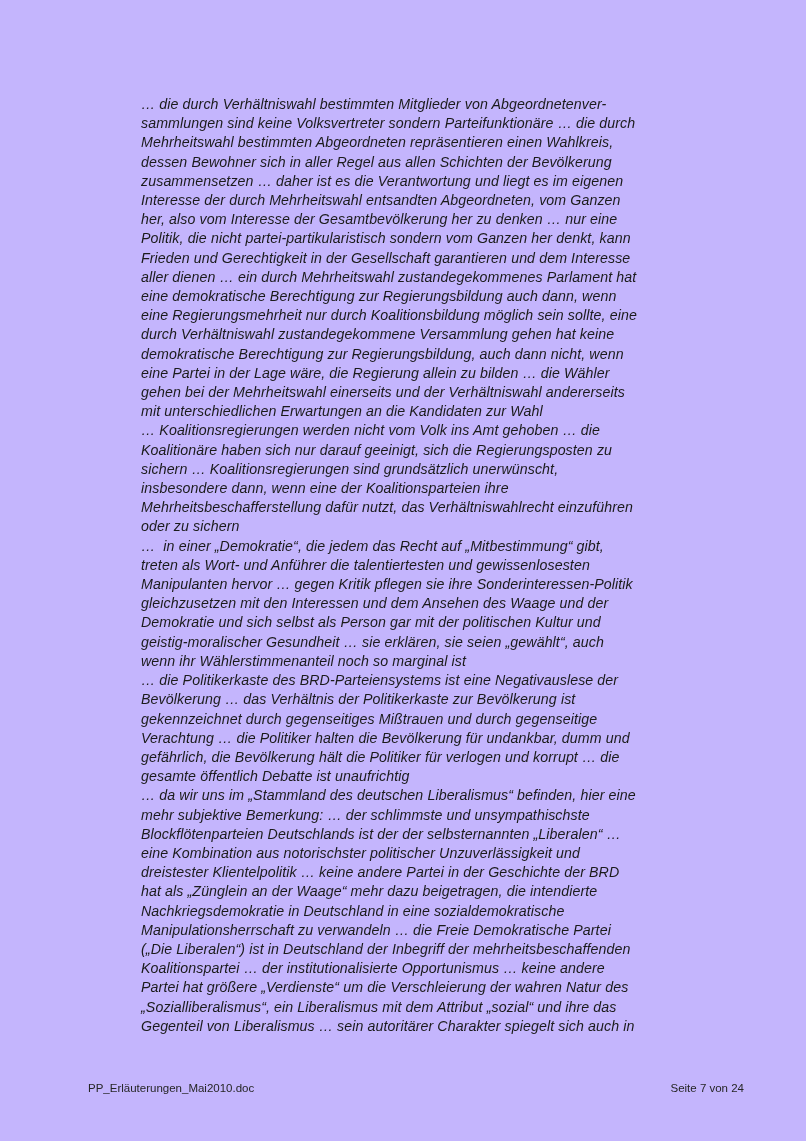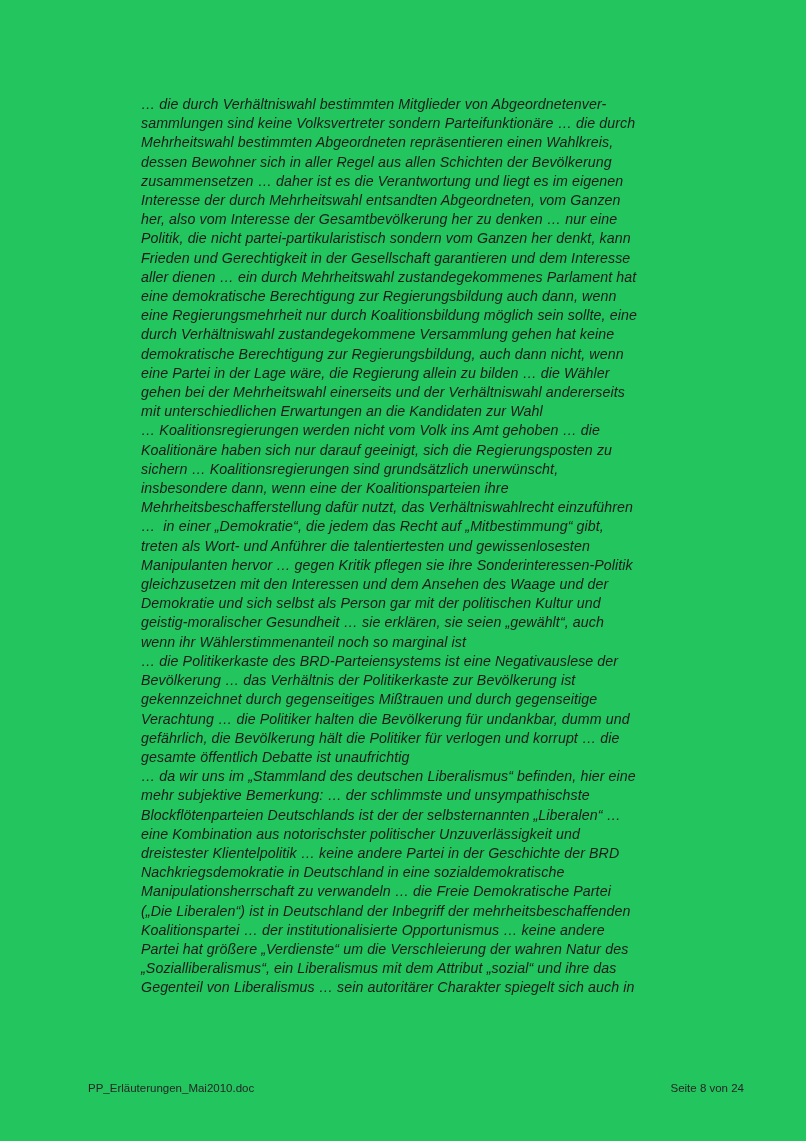--- a/index.html
+++ b/index.html
@@ -4,21 +4,21 @@
 <style>
   html, body {
     margin: 0;
     padding: 0;
     background: #ffffff;
   }
   .page {
     position: relative;
     width: 806px;
     height: 1141px;
-    background: #22c55e;
+    background: #c4b5fd;
     overflow: hidden;
     font-family: "Liberation Sans", sans-serif;
   }
   .body-text {
     position: absolute;
     left: 141px;
     top: 95px;
     width: 575px;
     font-style: italic;
     font-size: 14.2px;
@@ -69,20 +69,21 @@
         <div class="line">eine Partei in der Lage wäre, die Regierung allein zu bilden … die Wähler</div>
         <div class="line">gehen bei der Mehrheitswahl einerseits und der Verhältniswahl andererseits</div>
         <div class="line">mit unterschiedlichen Erwartungen an die Kandidaten zur Wahl</div>
       </div>
       <div class="paragraph">
         <div class="line">… Koalitionsregierungen werden nicht vom Volk ins Amt gehoben … die</div>
         <div class="line">Koalitionäre haben sich nur darauf geeinigt, sich die Regierungsposten zu</div>
         <div class="line">sichern … Koalitionsregierungen sind grundsätzlich unerwünscht,</div>
         <div class="line">insbesondere dann, wenn eine der Koalitionsparteien ihre</div>
         <div class="line">Mehrheitsbeschafferstellung dafür nutzt, das Verhältniswahlrecht einzuführen</div>
+        <div class="line">oder zu sichern</div>
       </div>
       <div class="paragraph">
         <div class="line">…  in einer „Demokratie“, die jedem das Recht auf „Mitbestimmung“ gibt,</div>
         <div class="line">treten als Wort- und Anführer die talentiertesten und gewissenlosesten</div>
         <div class="line">Manipulanten hervor … gegen Kritik pflegen sie ihre Sonderinteressen-Politik</div>
         <div class="line">gleichzusetzen mit den Interessen und dem Ansehen des Waage und der</div>
         <div class="line">Demokratie und sich selbst als Person gar mit der politischen Kultur und</div>
         <div class="line">geistig-moralischer Gesundheit … sie erklären, sie seien „gewählt“, auch</div>
         <div class="line">wenn ihr Wählerstimmenanteil noch so marginal ist</div>
       </div>
@@ -93,28 +94,29 @@
         <div class="line">Verachtung … die Politiker halten die Bevölkerung für undankbar, dumm und</div>
         <div class="line">gefährlich, die Bevölkerung hält die Politiker für verlogen und korrupt … die</div>
         <div class="line">gesamte öffentlich Debatte ist unaufrichtig</div>
       </div>
       <div class="paragraph">
         <div class="line">… da wir uns im „Stammland des deutschen Liberalismus“ befinden, hier eine</div>
         <div class="line">mehr subjektive Bemerkung: … der schlimmste und unsympathischste</div>
         <div class="line">Blockflötenparteien Deutschlands ist der der selbsternannten „Liberalen“ …</div>
         <div class="line">eine Kombination aus notorischster politischer Unzuverlässigkeit und</div>
         <div class="line">dreistester Klientelpolitik … keine andere Partei in der Geschichte der BRD</div>
+        <div class="line">hat als „Zünglein an der Waage“ mehr dazu beigetragen, die intendierte</div>
         <div class="line">Nachkriegsdemokratie in Deutschland in eine sozialdemokratische</div>
         <div class="line">Manipulationsherrschaft zu verwandeln … die Freie Demokratische Partei</div>
         <div class="line">(„Die Liberalen“) ist in Deutschland der Inbegriff der mehrheitsbeschaffenden</div>
         <div class="line">Koalitionspartei … der institutionalisierte Opportunismus … keine andere</div>
         <div class="line">Partei hat größere „Verdienste“ um die Verschleierung der wahren Natur des</div>
         <div class="line">„Sozialliberalismus“, ein Liberalismus mit dem Attribut „sozial“ und ihre das</div>
         <div class="line">Gegenteil von Liberalismus … sein autoritärer Charakter spiegelt sich auch in</div>
       </div>
     </div>
 
   <div class="footer">
     <span>PP_Erläuterungen_Mai2010.doc</span>
-    <span>Seite 8 von 24</span>
+    <span>Seite 7 von 24</span>
   </div>
 
 </div>
 
 </body></html>

